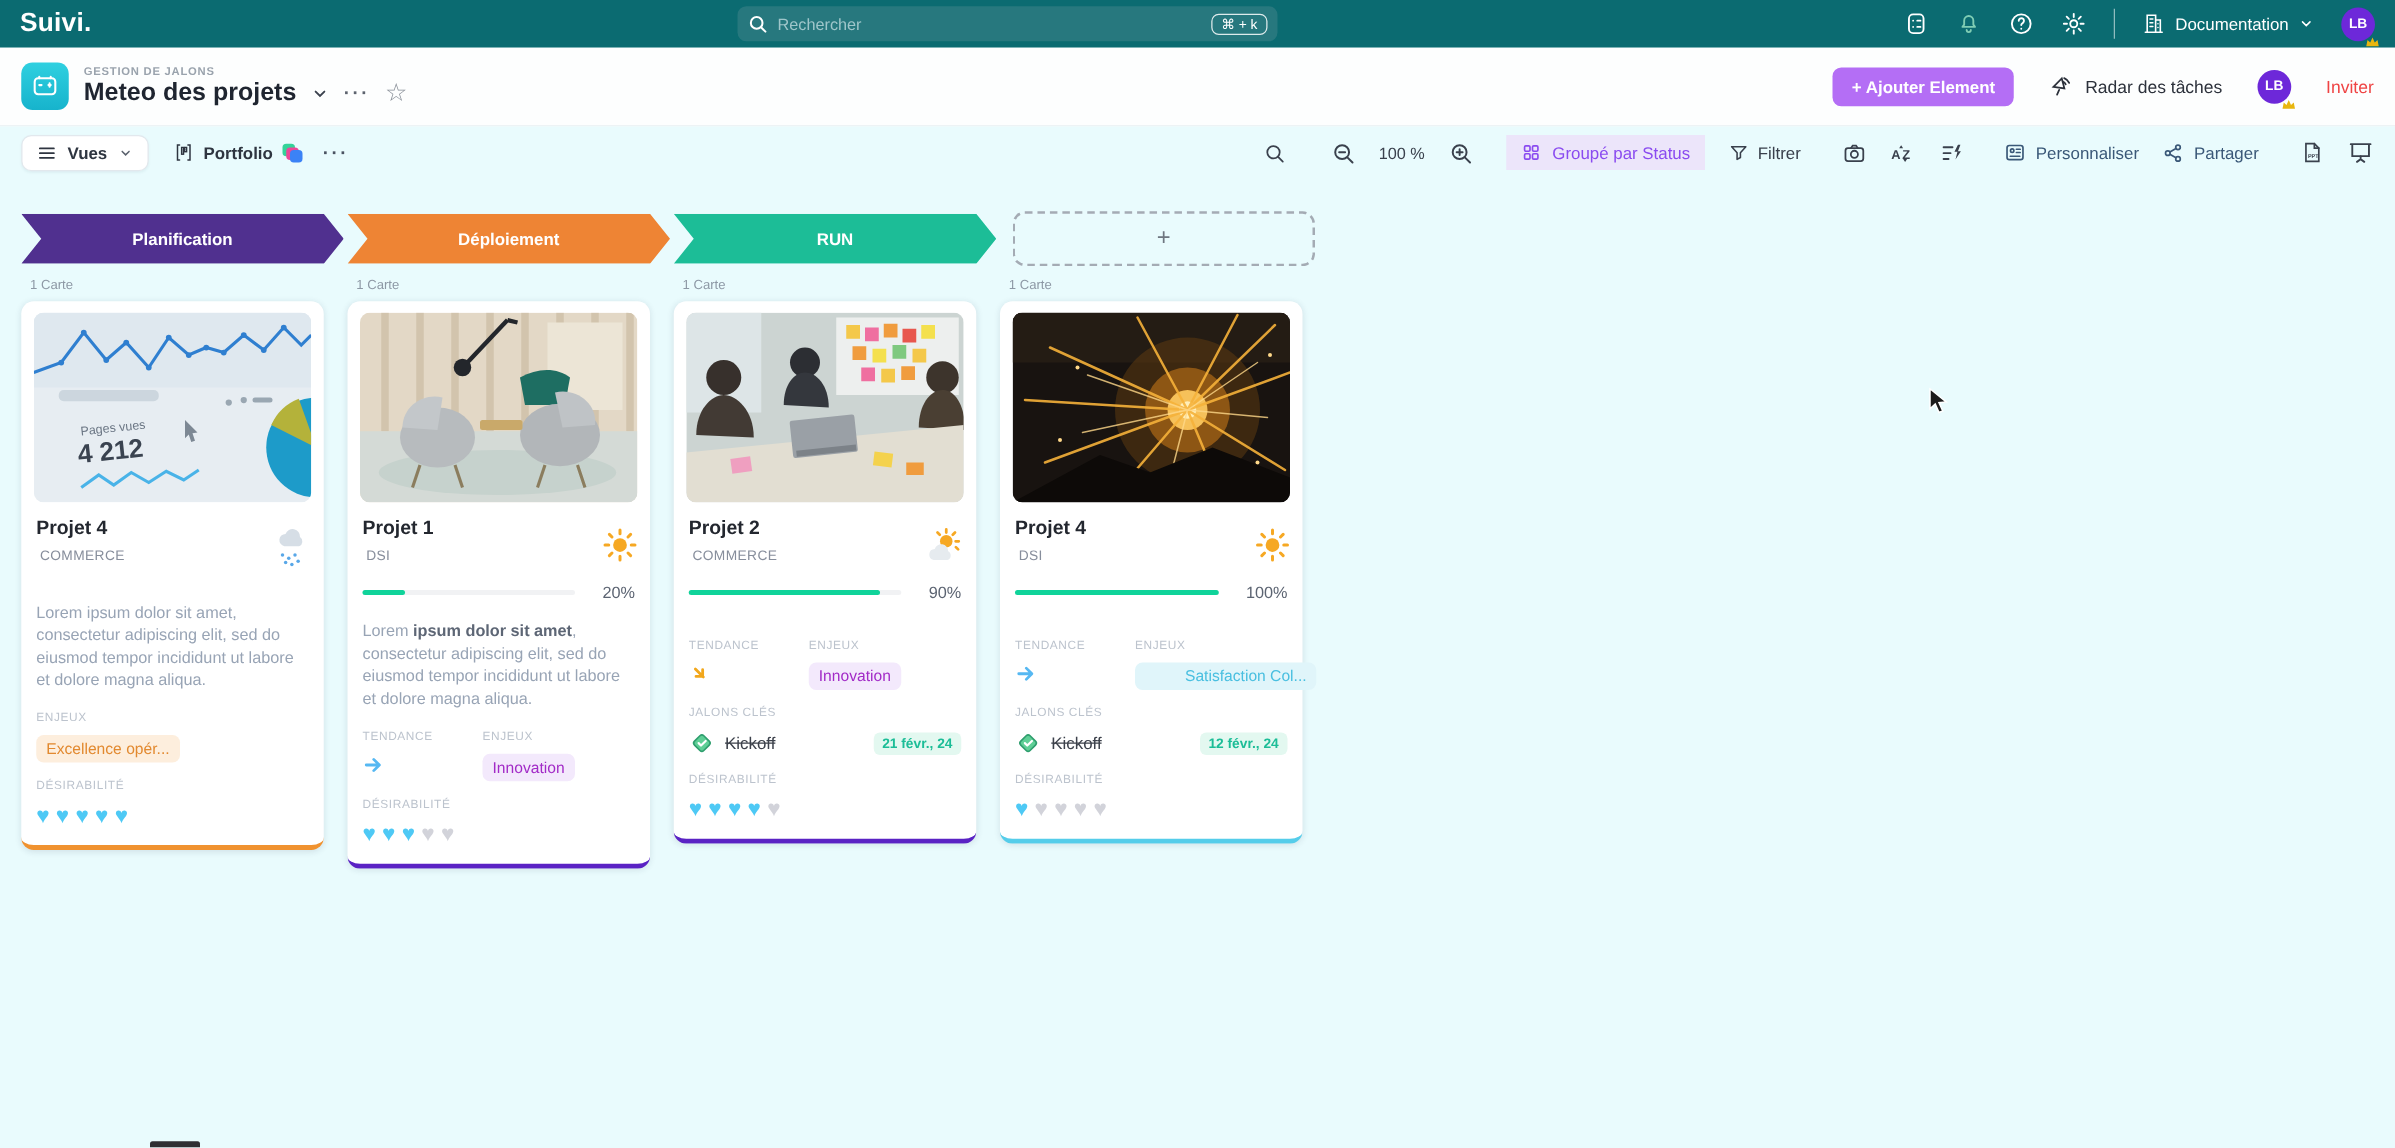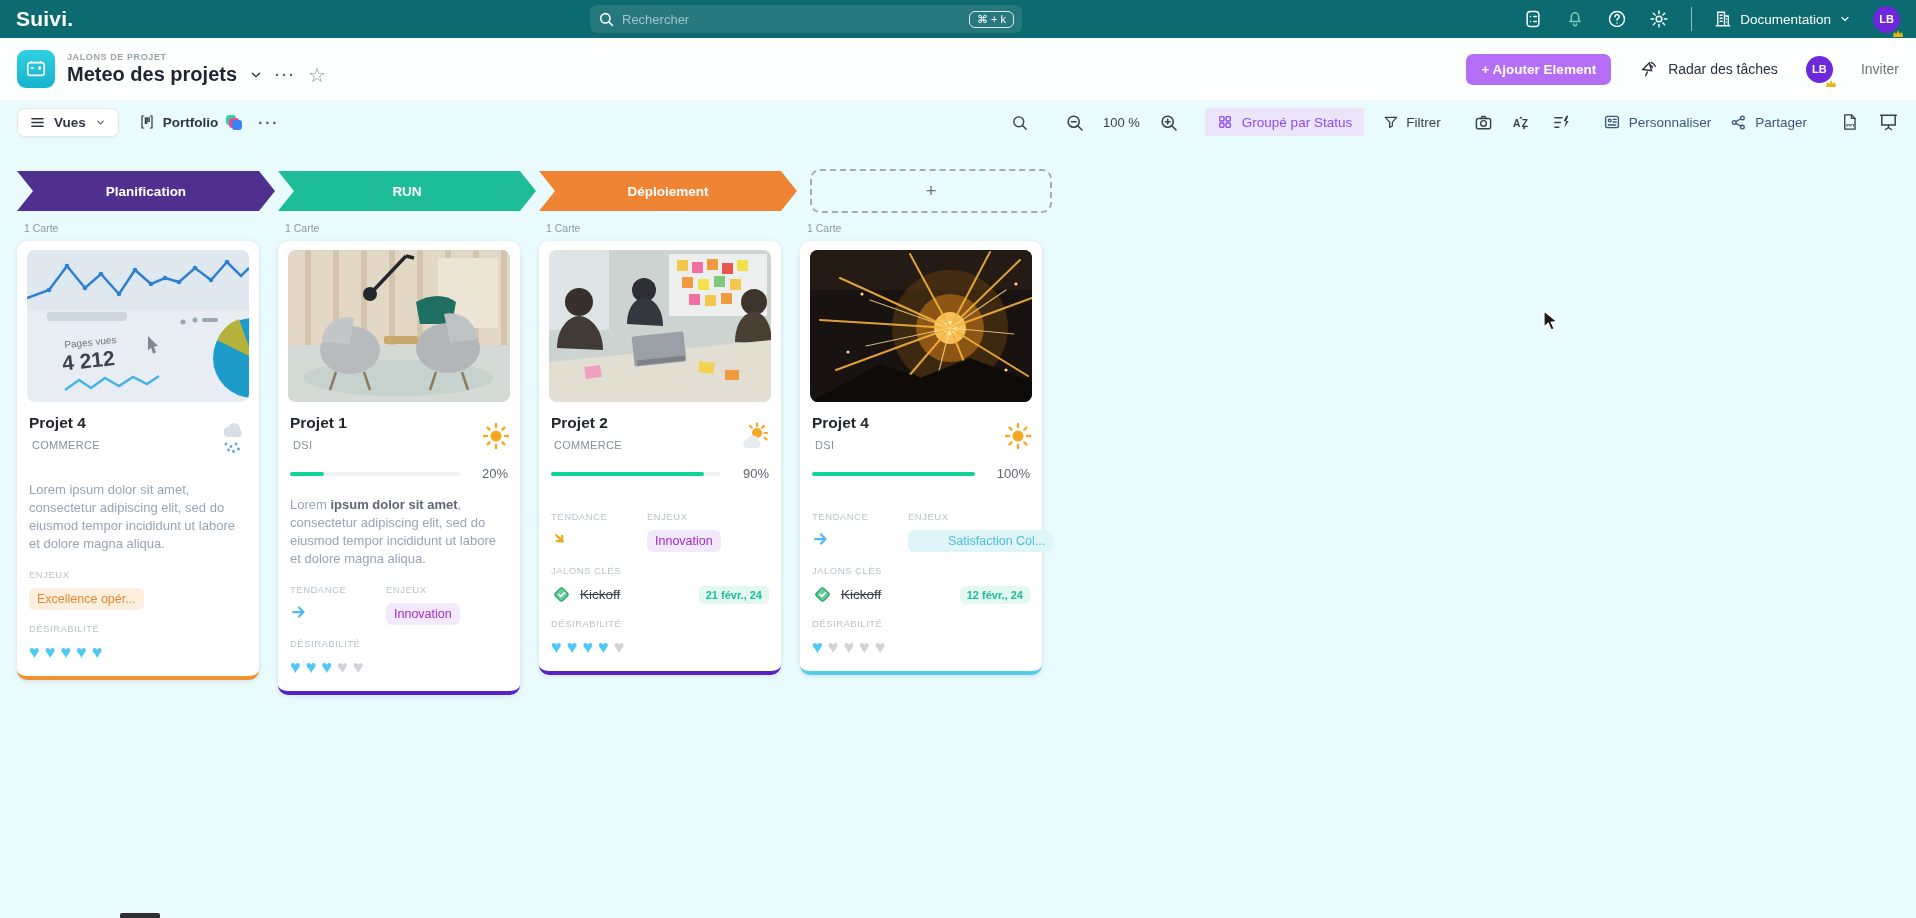--- a/index.html
+++ b/index.html
@@ -25,21 +25,21 @@
   .header { height:63px; background:#fdfefe; display:flex; align-items:center; padding:0 17px; border-bottom:1px solid #edf3f5; }
   .app-icon { width:38px; height:38px; border-radius:9px; background:linear-gradient(180deg,#2fd0e0,#17b3cc); display:flex; align-items:center; justify-content:center; margin-right:12px; }
   .overline { font-size:9px; font-weight:bold; letter-spacing:.6px; color:#9aa3ad; }
   .title-row { display:flex; align-items:center; gap:12px; margin-top:1px; }
   .page-title { font-size:20px; font-weight:bold; color:#1f2530; }
   .dots { color:#5c636e; font-size:15px; font-weight:bold; letter-spacing:2px; }
   .star { font-size:20px; color:#8a9099; line-height:1; }
   .header-right { margin-left:auto; display:flex; align-items:center; gap:28px; }
   .btn-purple { background:#b46ef5; color:#fff; font-size:13.5px; font-weight:600; border:none; border-radius:7px; padding:8px 15px; }
   .radar-btn { display:flex; align-items:center; gap:9px; font-size:14px; color:#2c313b; }
-  .invite { font-size:14px; color:#737373; }
+  .invite { font-size:14px; color:#ef4444; }
 
   
   .toolbar { height:42px; display:flex; align-items:center; padding:0 17px; }
   .views-btn { background:#fff; border:1px solid #e2e8ed; box-shadow:0 1px 2px rgba(40,60,80,.06); border-radius:8px; padding:6px 12px; display:flex; align-items:center; gap:9px; font-size:13.5px; font-weight:600; color:#2e3540; }
   .portfolio-tab { display:flex; align-items:center; gap:8px; margin-left:20px; font-size:13.5px; font-weight:600; color:#2e3540; }
   .stack-icon { position:relative; width:16px; height:15px; }
   .stack-icon i { position:absolute; width:10px; height:10px; border-radius:3px; }
   .stack-icon i:nth-child(1){ left:0; top:0; background:#34d399; }
   .stack-icon i:nth-child(2){ left:3px; top:3px; background:#ec4899; }
   .stack-icon i:nth-child(3){ left:6px; top:5px; background:#3b82f6; }
@@ -153,21 +153,21 @@
 </div>
 
 <div class="header">
   <div class="app-icon">
     <svg width="22" height="22" viewBox="0 0 24 24" fill="none" stroke="#fff" stroke-width="1.8" stroke-linecap="round">
         <rect x="3" y="5" width="18" height="14" rx="3"></rect>
         <path d="M7 11h2M15 11h2M16 9.5v3M7 5v-1.2M17 5v-1.2"></path>
       </svg>
   </div>
   <div>
-    <div class="overline">JALONS DE PROJET</div>
+    <div class="overline">GESTION DE JALONS</div>
     <div class="title-row">
       <span class="page-title">Meteo des projets</span>
       <svg width="14" height="14" viewBox="0 0 24 24" fill="none" stroke="#3a414d" stroke-width="2.6" stroke-linecap="round">
           <path d="M6 9l6 6 6-6"></path>
         </svg>
       <span class="dots">···</span>
       <span class="star">☆</span>
     </div>
   </div>
   <div class="header-right">
@@ -303,25 +303,25 @@
     </span>
   </div>
 </div>
 
 <div class="board">
 
   <div class="arrow-row">
     <div class="arrow" style="background: rgb(80, 48, 143);">
         <span>Planification</span>
       </div>
+    <div class="arrow" style="background: rgb(238, 132, 52);">
+        <span>Déploiement</span>
+      </div>
     <div class="arrow" style="background: rgb(28, 189, 151);">
         <span>RUN</span>
-      </div>
-    <div class="arrow" style="background: rgb(238, 132, 52);">
-        <span>Déploiement</span>
       </div>
     <div class="add-col">
         <span>+</span>
       </div>
   </div>
 
   <div class="counts-row">
     <div class="count">1 Carte</div>
     <div class="count">1 Carte</div>
     <div class="count">1 Carte</div>

